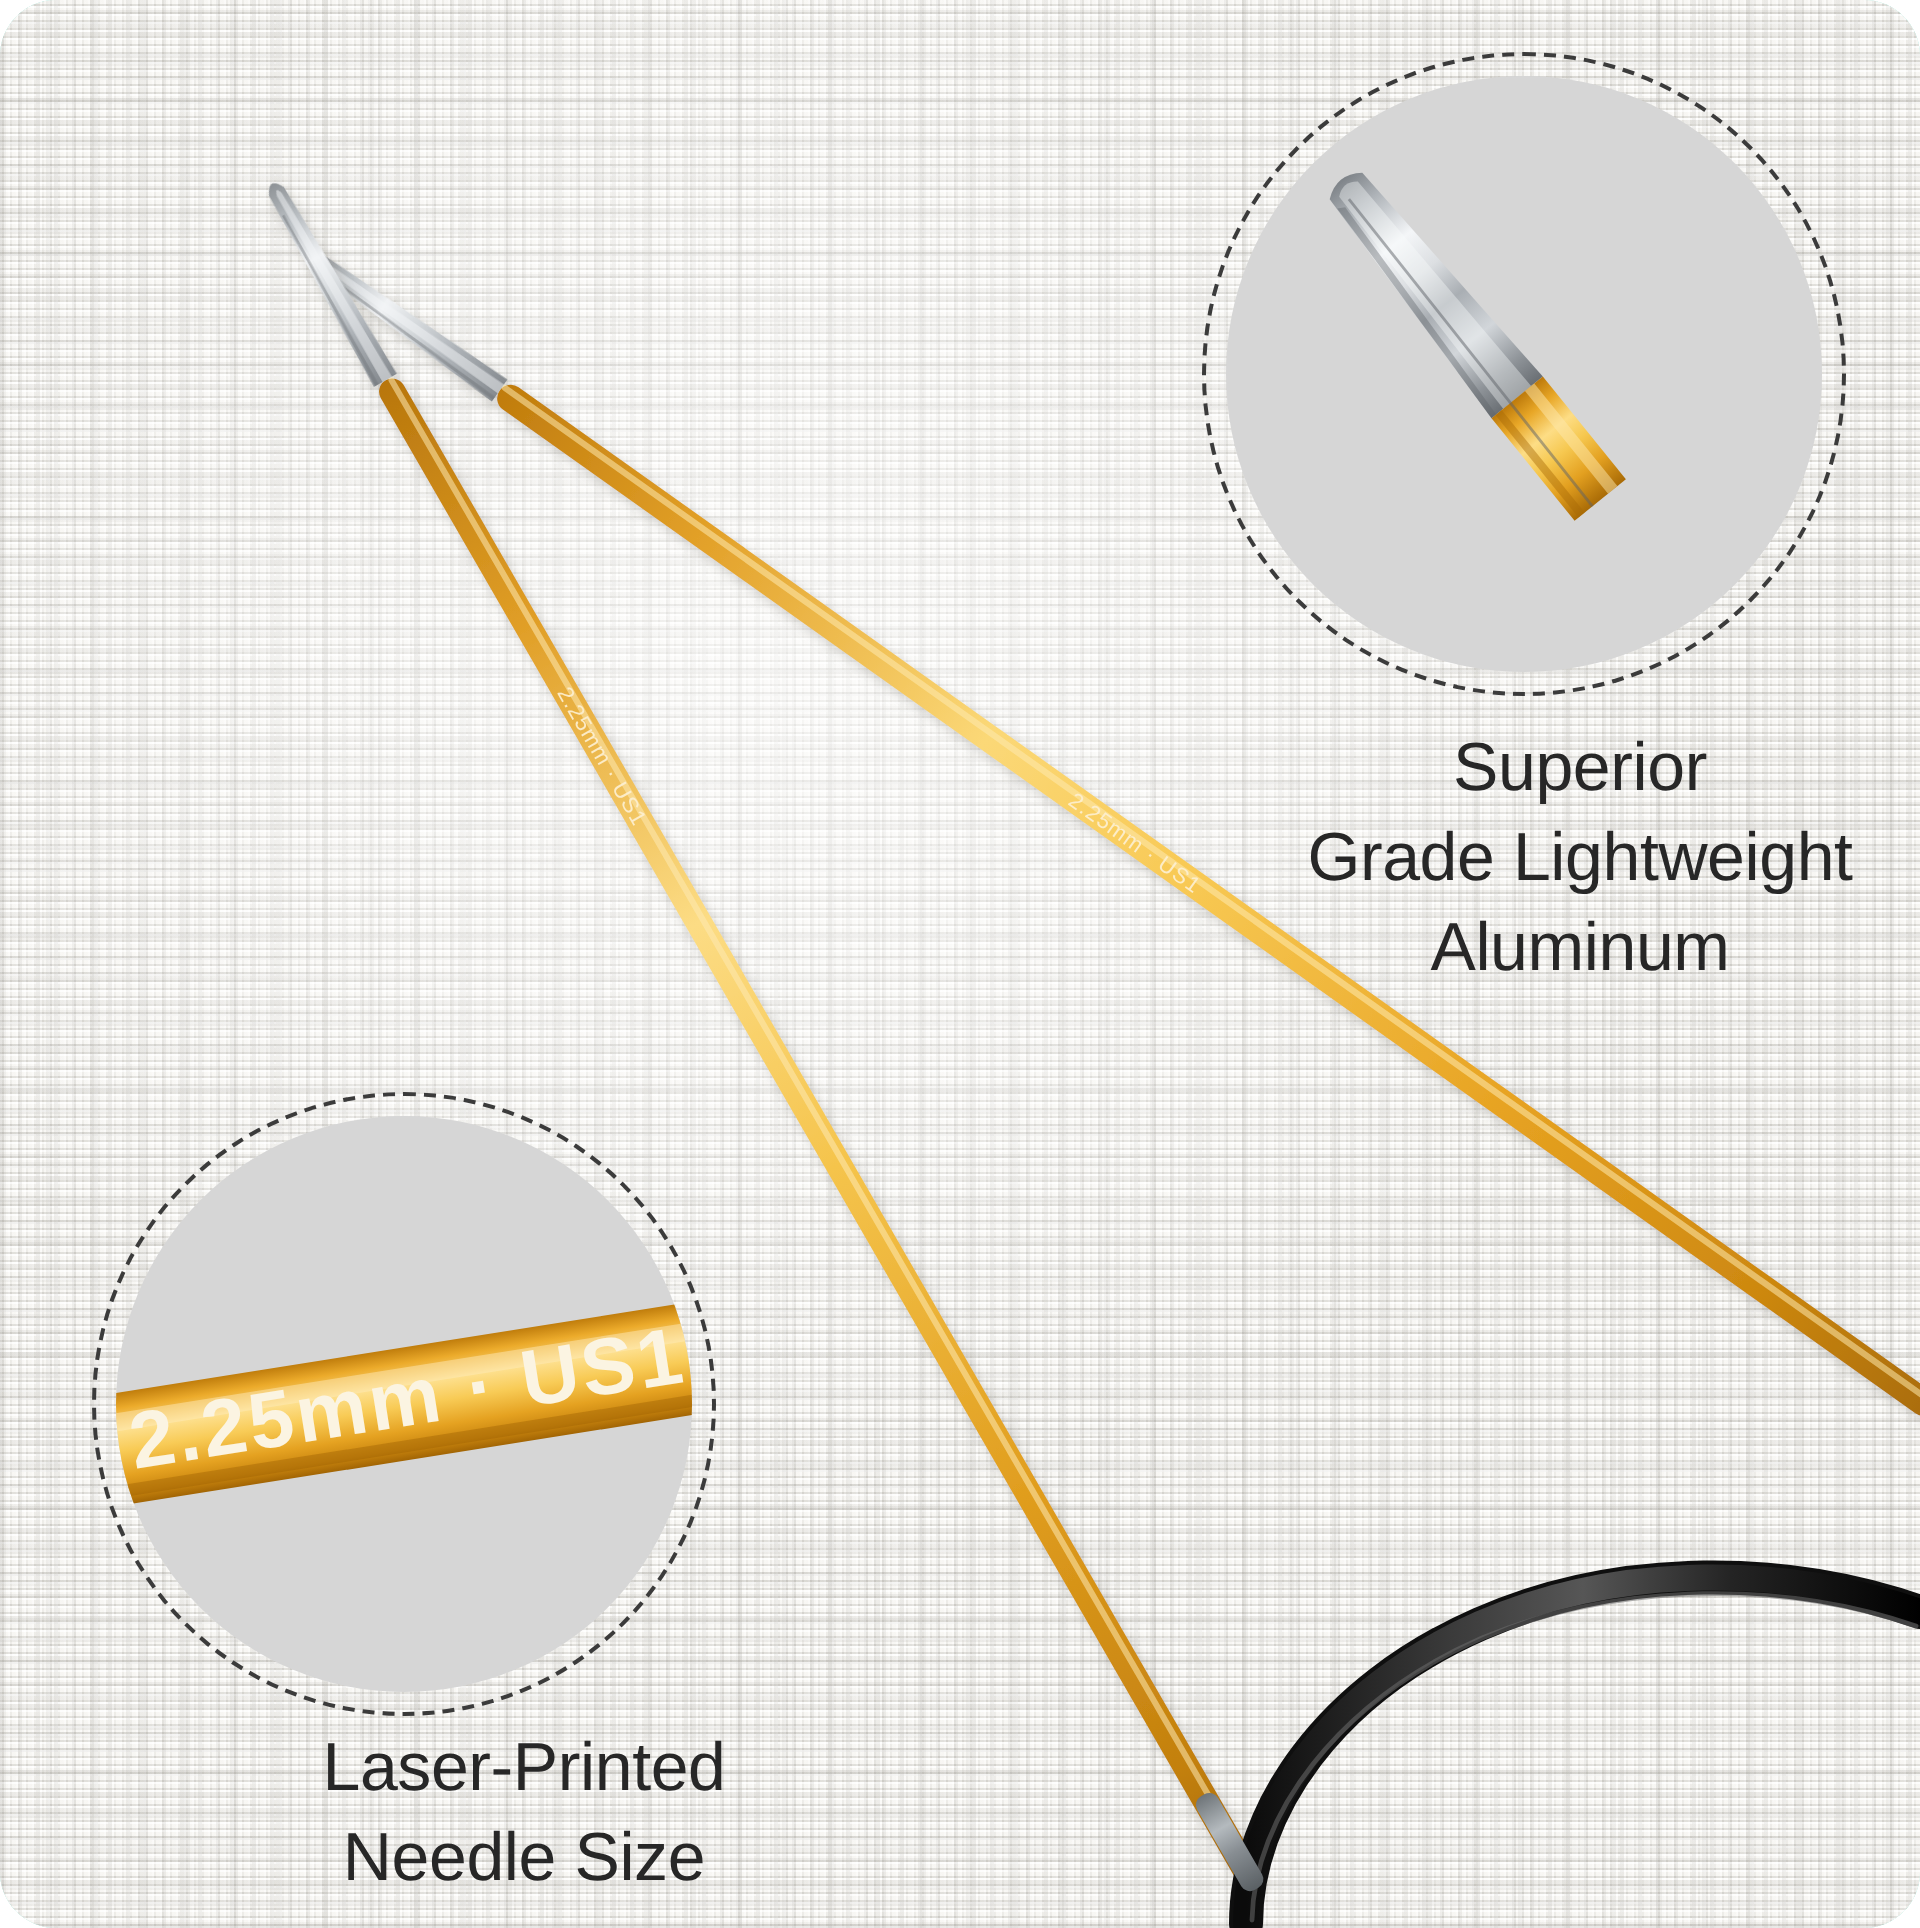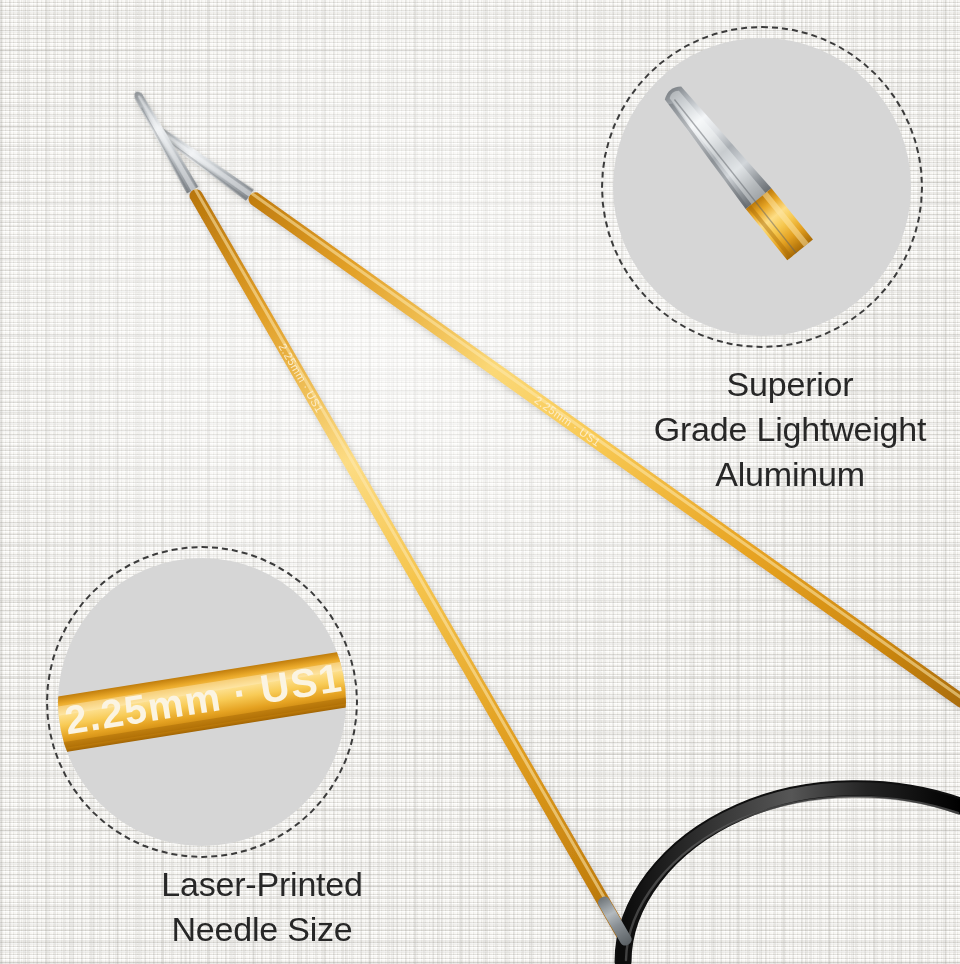--- a/index.html
+++ b/index.html
@@ -7,20 +7,21 @@
     padding: 0;
     background: #ffffff;
   }
   #stage {
     position: relative;
     width: 960px;
     height: 964px;
     overflow: hidden;
     font-family: "Liberation Sans", sans-serif;
     background-color: #5eead4;
+    border-radius: 28px;
   }
 
   
   .bg-base {
     position: absolute;
     inset: 0;
     background-color: #f1f0ed;
   }
   .bg-weave-v {
     position: absolute;

